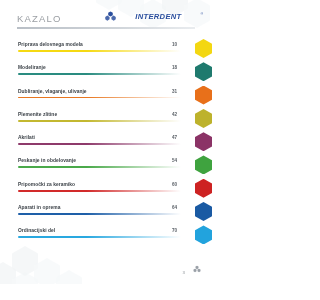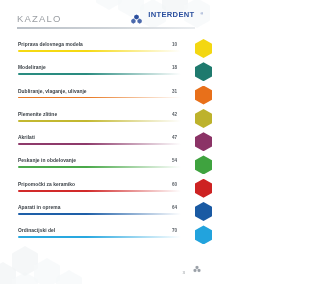--- a/index.html
+++ b/index.html
@@ -56,23 +56,24 @@
     height: 2.2px;
     background: linear-gradient(to right, #b9bfc6 0%, #cfd4d9 55%, #e9ecef 100%);
   }
 
   
   #logo {
     position: absolute;
     right: 9px;
     top: 11px;
     display: flex;
-    align-items: flex-start;
-    gap: 6px;
+    align-items: center;
+    gap: 19px;
     height: 12px;
+    font-style: italic;
   }
   #logo-mark { display: block; }
   #logo-word {
     font-size: 7.6px;
     font-weight: 700;
     letter-spacing: .3px;
     color: #2b4f9e;
     white-space: nowrap;
     line-height: 1;
   }

